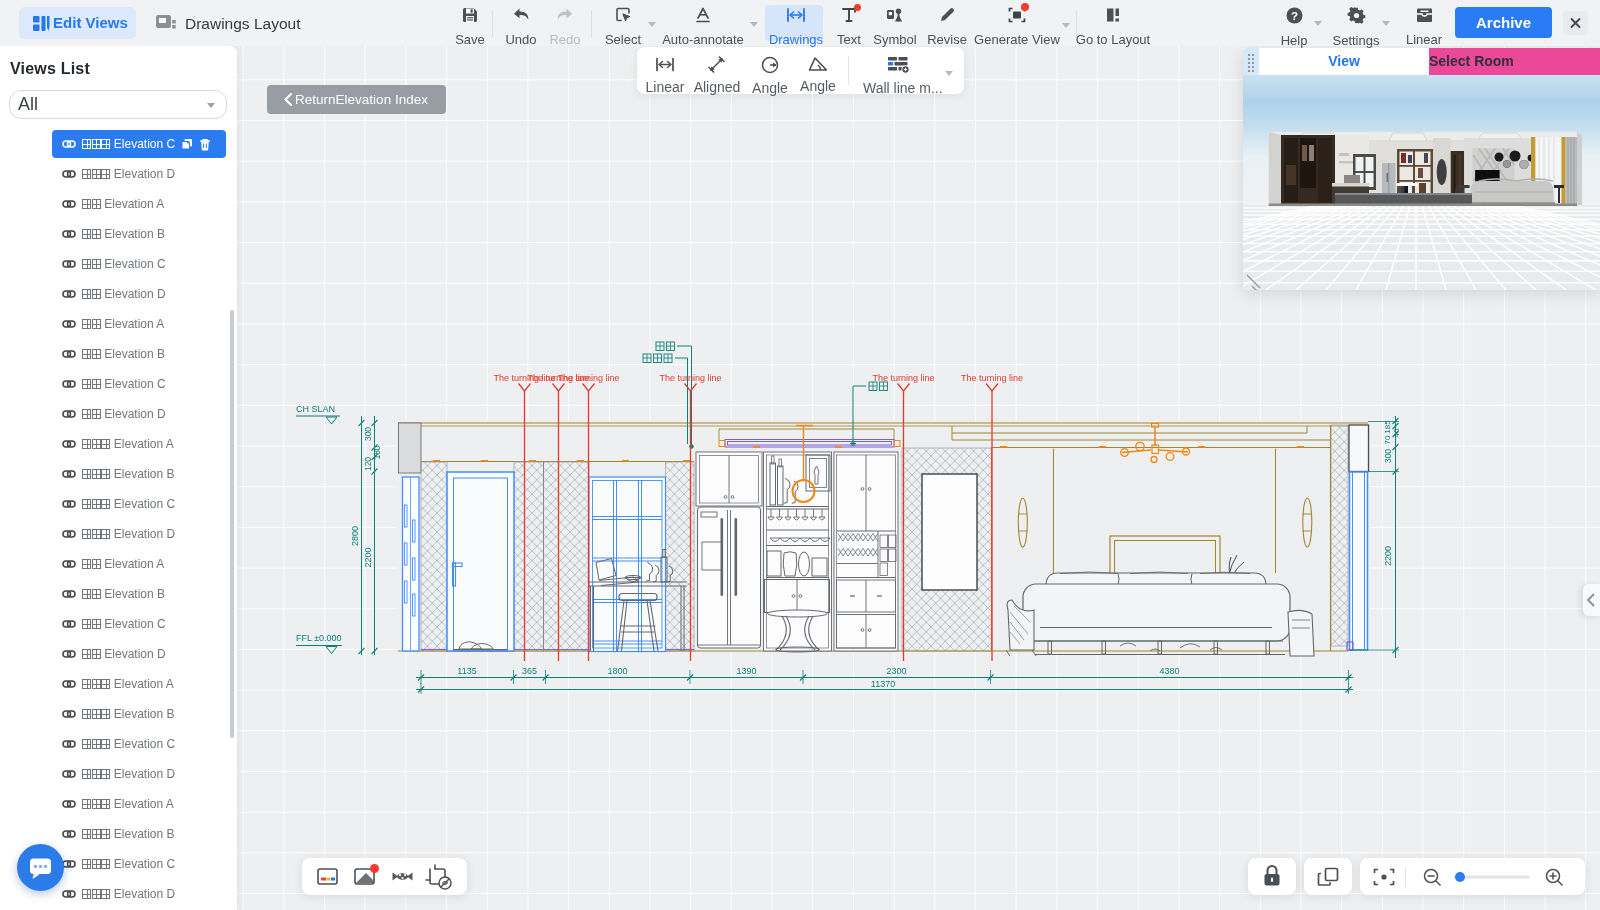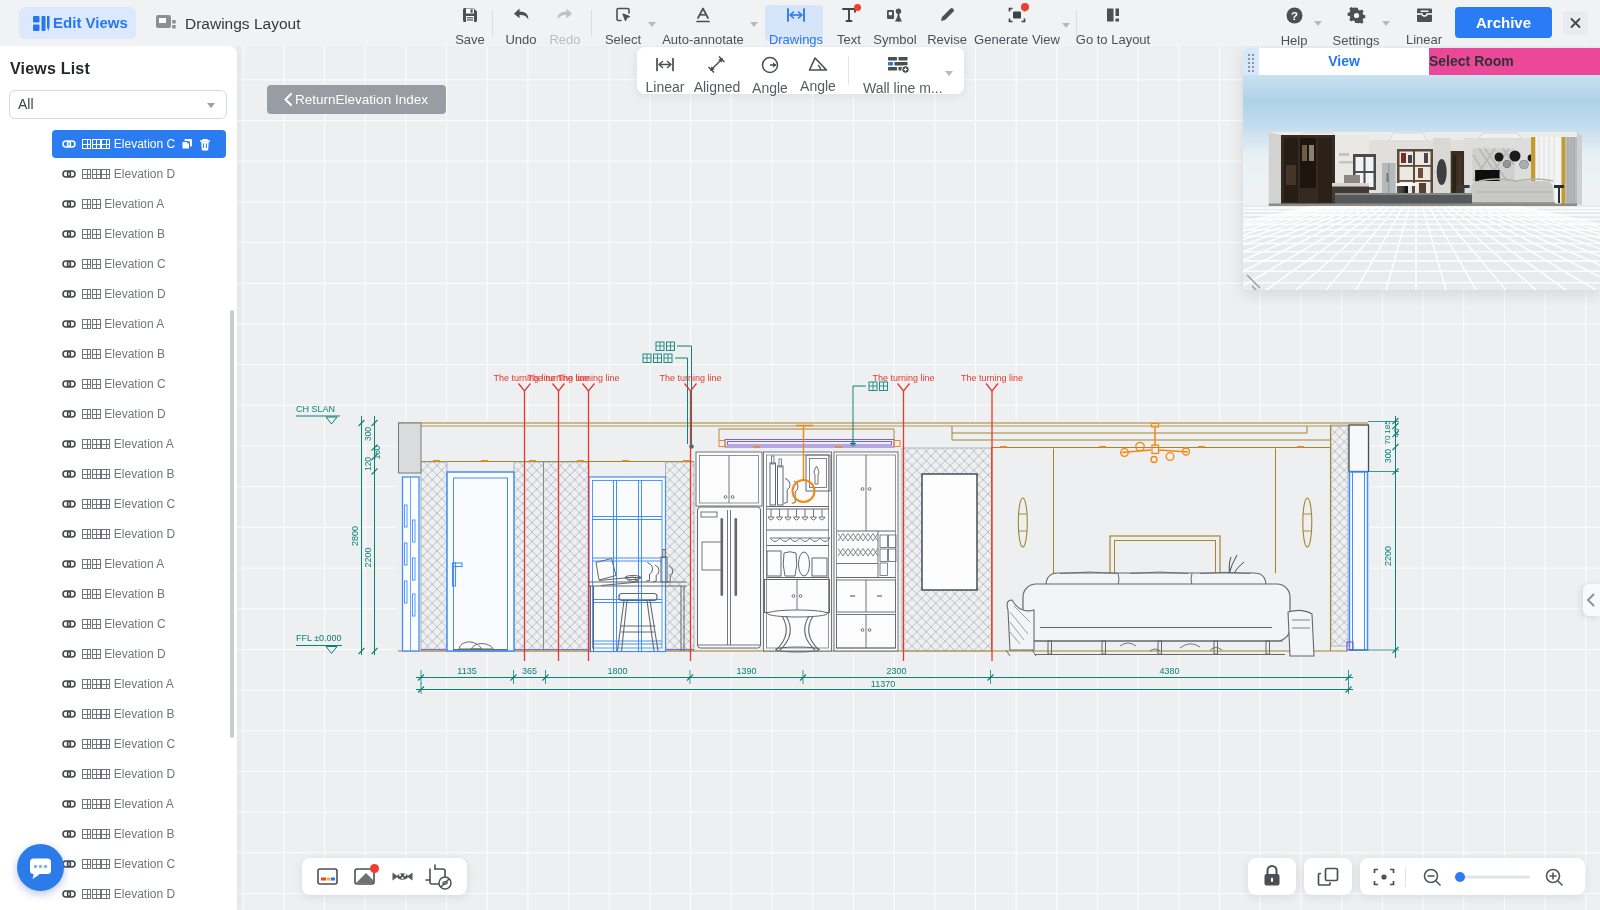--- a/index.html
+++ b/index.html
@@ -21,21 +21,21 @@
 #dimhl{position:absolute;left:765px;top:5px;width:58px;height:36px;background:#d7e5fb;border-radius:4px}
 #editviews{position:absolute;left:19px;top:7px;width:117px;height:32px;background:#dce9fc;border-radius:6px;color:#2577f0;font-weight:bold;font-size:15px;line-height:32px;text-align:center;padding-left:26px}
 #editviews svg{position:absolute;left:13px;top:7px}
 #drawlay{position:absolute;left:155px;top:13px;font-size:15.5px;color:#343a40}
 #drawlay svg{vertical-align:-4px;margin-right:9px}
 #dlbtn{position:absolute;left:1455px;top:7px;width:97px;height:31px;background:#2a7cf5;border-radius:4px;color:#fff;font-weight:bold;font-size:15px;text-align:center;line-height:31px}
 #xbtn{position:absolute;left:1563px;top:11px;width:25px;height:24px;background:#e9ebee;border-radius:4px}
 
 #sidebar{position:absolute;left:0;top:46px;width:237px;height:864px;background:#fff;border-radius:0 8px 0 0;box-shadow:2px 0 8px rgba(0,0,0,.06);z-index:9;overflow:hidden}
 #sidebar h3{font-size:16px;color:#24292e;margin:14px 0 0 10px;letter-spacing:.2px}
-#alldd{position:absolute;left:9px;top:44px;width:218px;height:29px;border:1px solid #d7dadd;border-radius:6px;background:#fff;font-size:14px;color:#3d4247;line-height:27px;padding-left:8px}
+#alldd{position:absolute;left:9px;top:44px;width:218px;height:29px;border:1px solid #d7dadd;border-radius:12px;background:#fff;font-size:18px;color:#3d4247;line-height:27px;padding-left:8px}
 #alldd .dc{position:absolute;right:11px;top:12px;width:0;height:0;border-left:4px solid transparent;border-right:4px solid transparent;border-top:5px solid #9aa0a6}
 .vrow{position:absolute;left:52px;width:174px;height:28px;line-height:28px;font-size:12px;white-space:nowrap;color:#71767c;white-space:nowrap}
 .vrow svg{vertical-align:-3px;margin:0 6px 0 10px}
 .vrow.sel{background:#2b7cf0;border-radius:4px;color:#fff}
 .c{display:inline-block;width:9px;height:10px;border:1px solid currentColor;vertical-align:-1px;margin-right:0.5px;position:relative}
 .c:before{content:"";position:absolute;left:0;top:3.6px;width:100%;height:1px;background:currentColor}
 .c:after{content:"";position:absolute;left:3.8px;top:0;width:1px;height:100%;background:currentColor}
 #sbar{position:absolute;left:230px;top:264px;width:4px;height:428px;background:#c9ccd0;border-radius:2px}
 
 #retbtn{position:absolute;left:267px;top:85px;width:179px;height:29px;background:#989da4;border-radius:4px;color:#fff;font-size:13.5px;line-height:29px;text-align:center;z-index:5;padding-left:10px}

